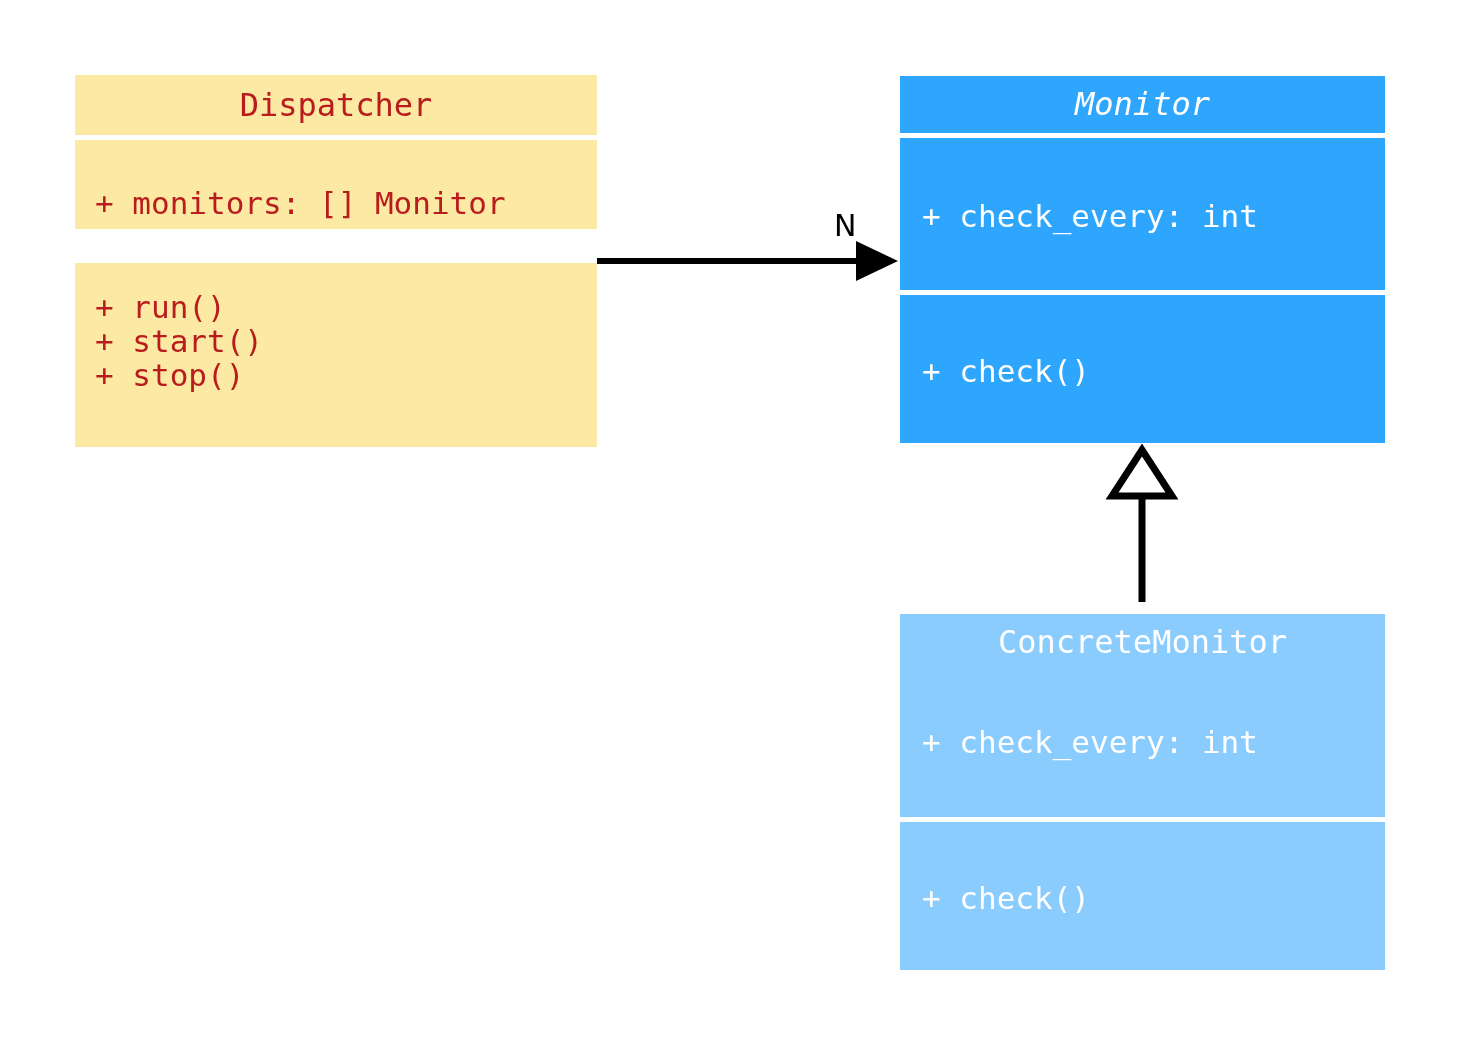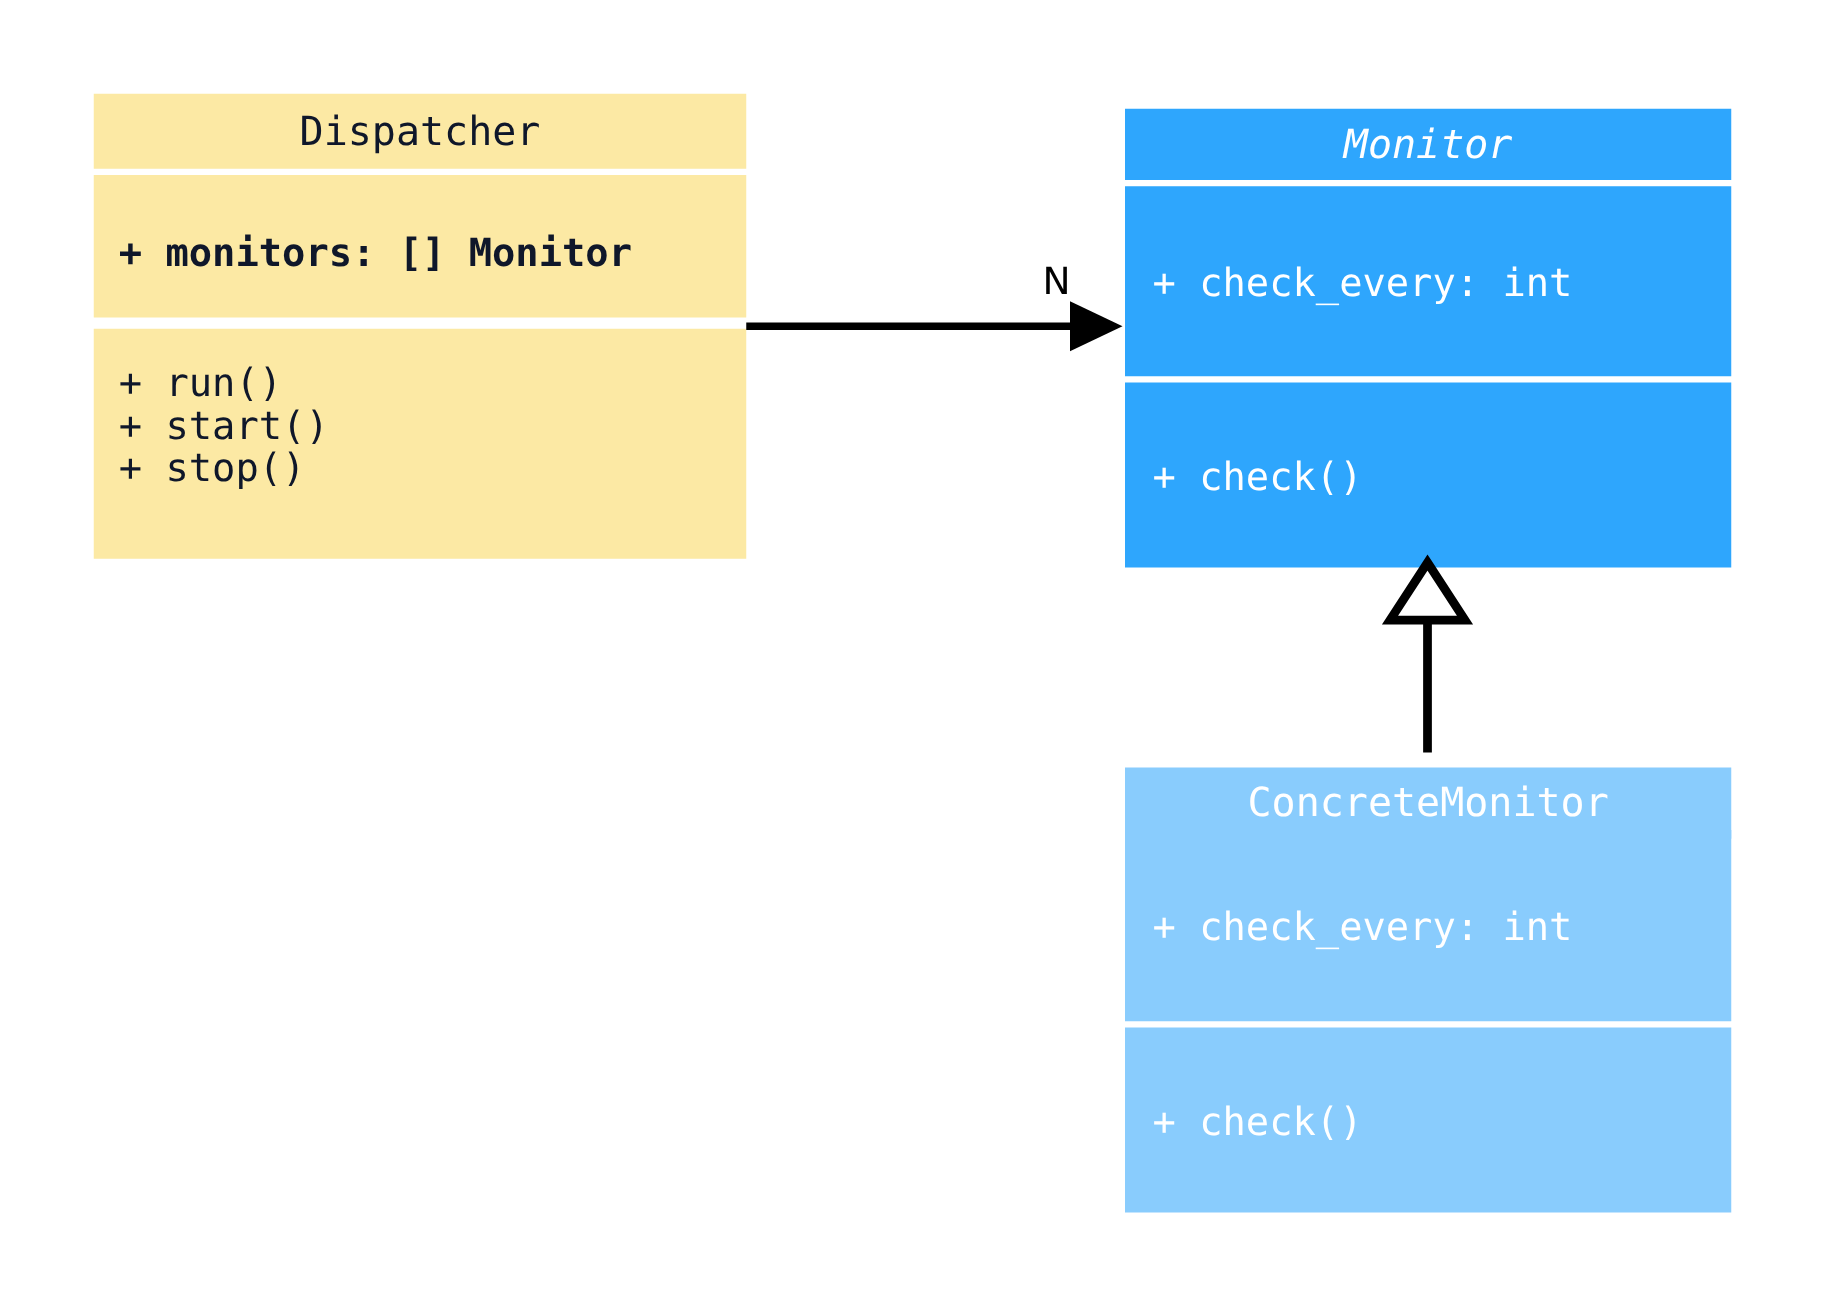--- a/index.html
+++ b/index.html
@@ -43,21 +43,21 @@
     white-space: pre;
     font-family: "DejaVu Sans Mono", monospace;
   }
 
   
   .cls-dispatcher .uml-compartment {
     background: #fce9a4;
   }
   .cls-dispatcher .uml-title,
   .cls-dispatcher .uml-members {
-    color: #0f172a;
+    color: #b91c1c;
   }
 
   
   .cls-monitor .uml-compartment {
     background: #2ea6fd;
   }
   .cls-monitor .uml-title,
   .cls-monitor .uml-members {
     color: #ffffff;
   }
@@ -93,32 +93,32 @@
 <body>
 
 <div id="canvas">
 
   <div class="uml-class cls-dispatcher" style="left:75px; top:75px; width:522px; height:372px;">
 
     <div class="uml-compartment" style="top:0px; height:60px;">
       <div class="uml-title" style="font-size:32px; line-height:60px;">Dispatcher</div>
     </div>
 
-    <div class="uml-compartment" style="top:65px; height:114px;font-weight:bold;">
+    <div class="uml-compartment" style="top:65px; height:89px;">
       <div class="uml-members" style="font-size:31px; line-height:40px; padding:43px 0 0 20px;">+ monitors: [] Monitor</div>
     </div>
 
     <div class="uml-compartment" style="top:188px; height:184px;">
       <div class="uml-members" style="font-size:31px; line-height:34px; padding:27px 0 0 20px;">+ run()
 + start()
 + stop()</div>
     </div>
   </div>
 
-  <div class="uml-class cls-monitor" style="left:900px; top:76px; width:485px; height:367px;margin-top:11px;">
+  <div class="uml-class cls-monitor" style="left:900px; top:76px; width:485px; height:367px;">
 
     <div class="uml-compartment" style="top:0px; height:57px;">
       <div class="uml-title italic" style="font-size:32px; line-height:57px;">Monitor</div>
     </div>
 
     <div class="uml-compartment" style="top:62px; height:152px;">
       <div class="uml-members" style="font-size:31px; line-height:40px; padding:58px 0 0 22px;">+ check_every: int</div>
     </div>
 
     <div class="uml-compartment" style="top:219px; height:148px;">

